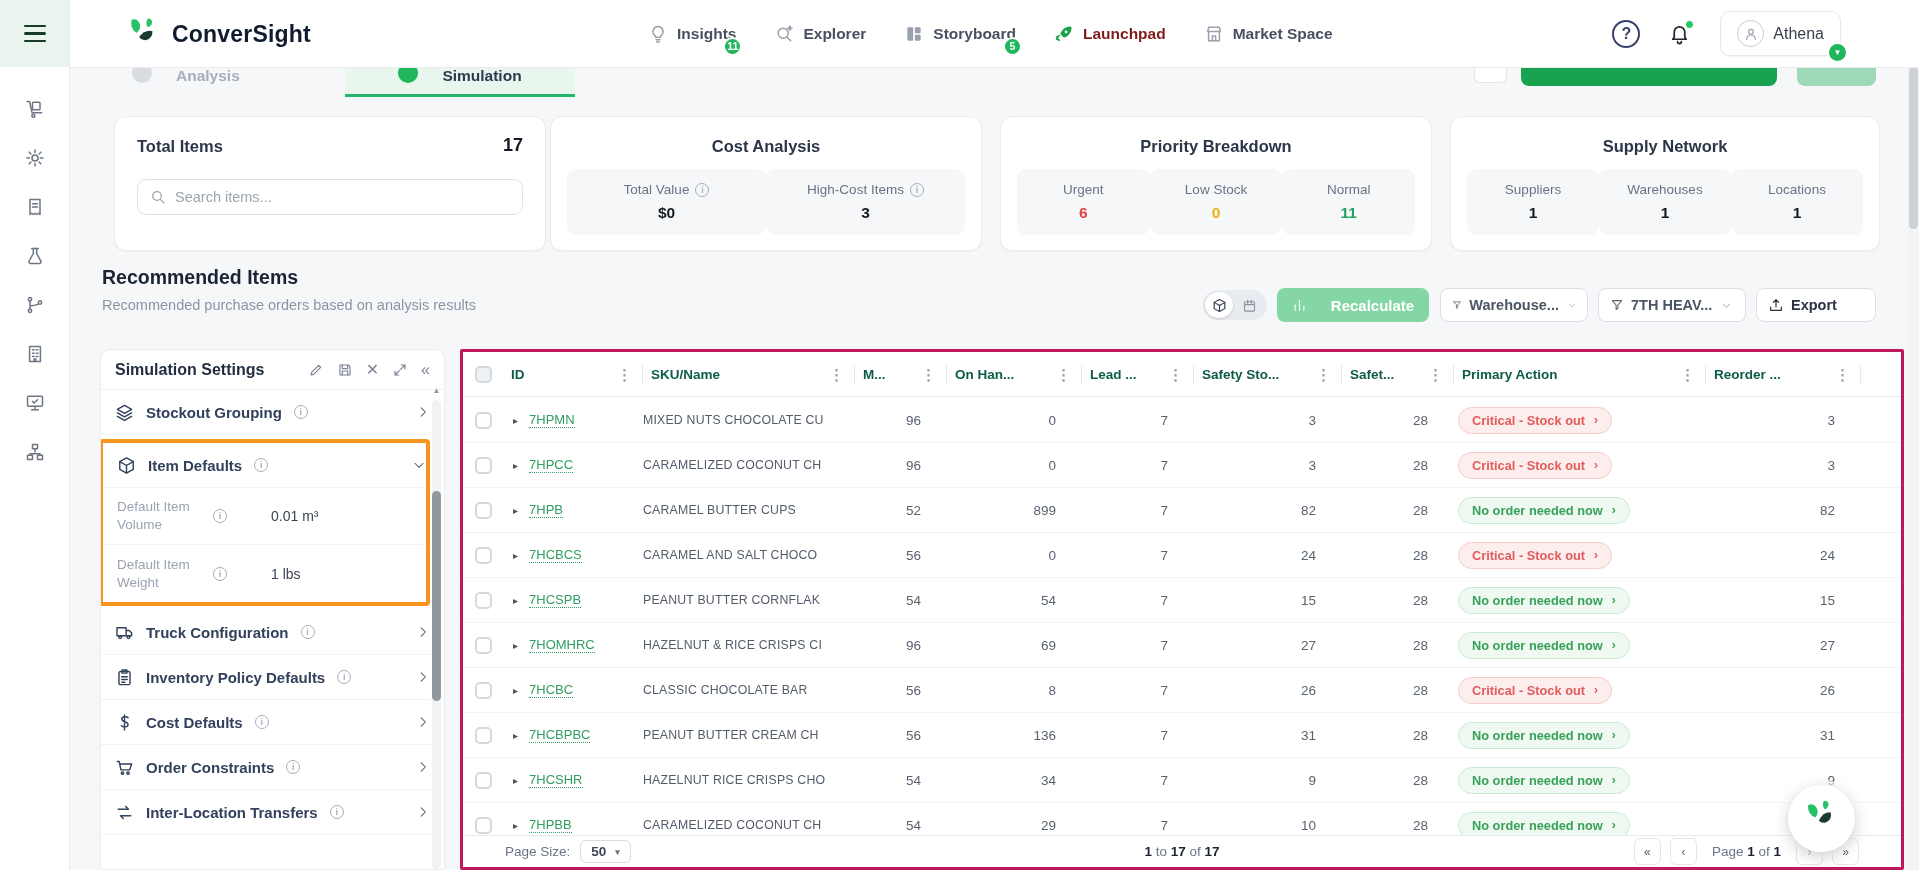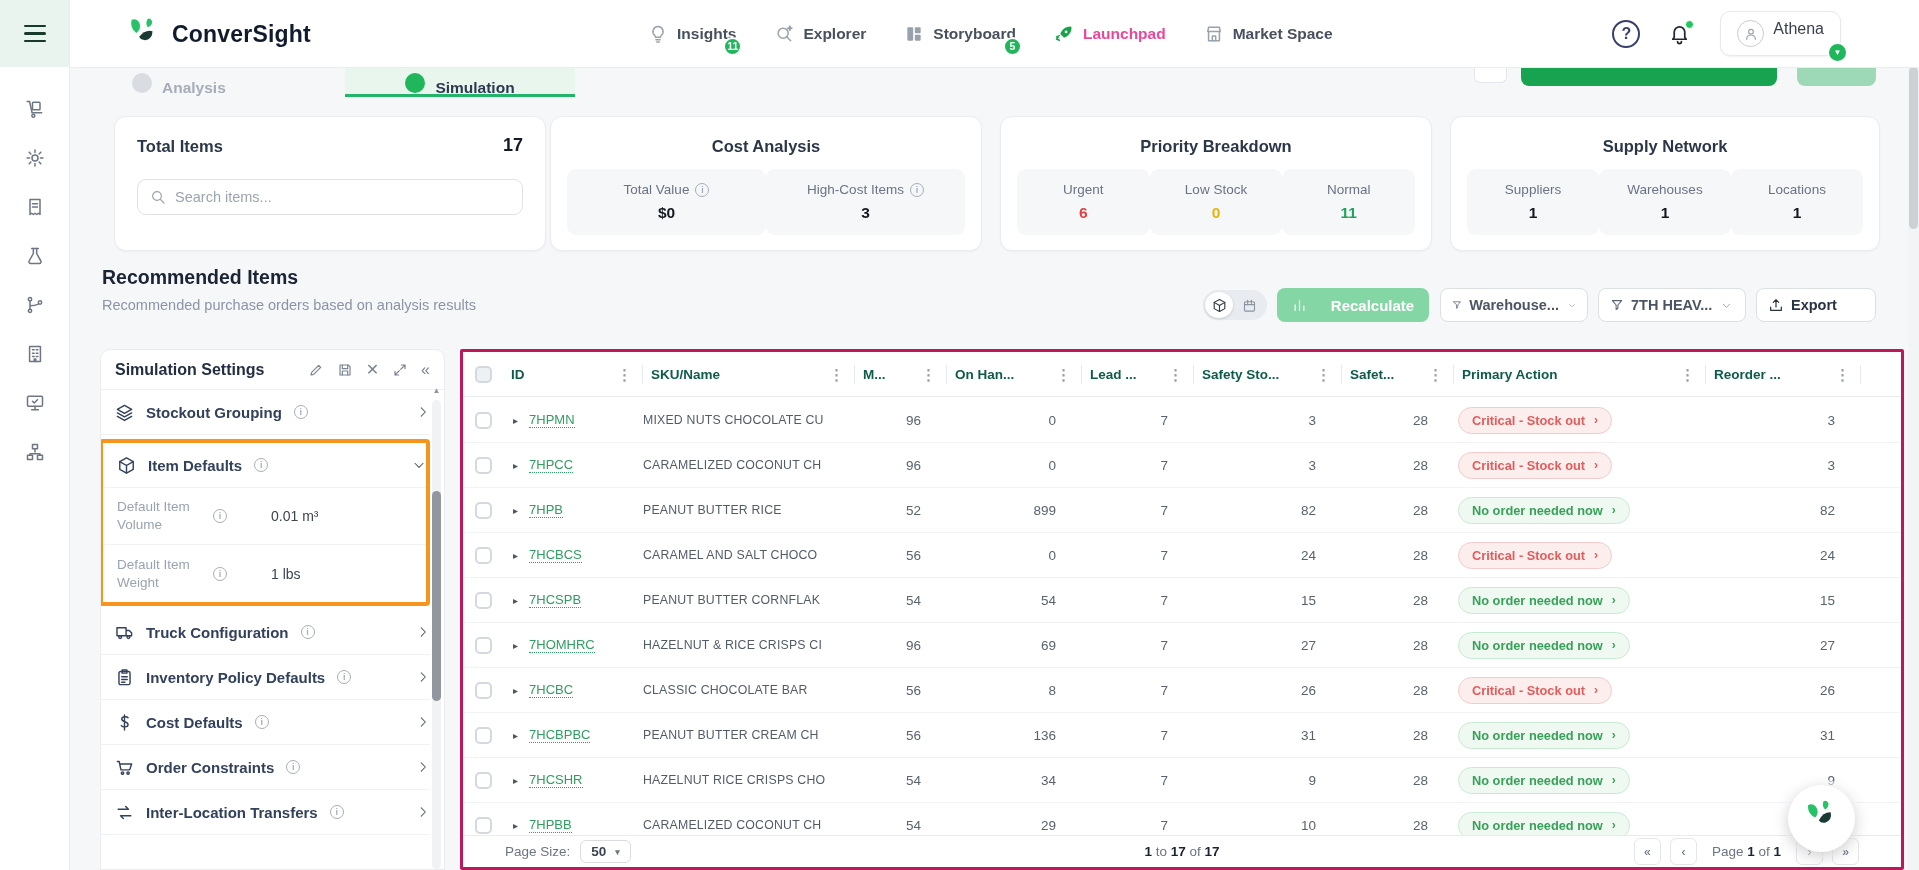--- a/index.html
+++ b/index.html
@@ -18,37 +18,37 @@
   #rail .icons .ic{width:20px;height:20px;cursor:pointer}
 
   
   #appheader{position:absolute;left:70px;top:0;right:0;height:67px;background:#fff;box-shadow:0 1px 0 #ececf0;z-index:5}
   #logo{position:absolute;left:54px;top:15px;display:flex;align-items:center;gap:10px}
   #logo .mark{width:38px;height:38px}
   #logo .word{font-size:23px;font-weight:700;color:#101b2d;letter-spacing:.2px}
   #nav{position:absolute;left:578px;top:0;height:100%;display:flex;gap:38px;align-items:center}
   .nav-item{display:flex;gap:9px;align-items:center;color:#48505f;font-weight:600;font-size:15.5px;position:relative;cursor:pointer}
   .nav-item .ic{width:20px;height:20px;color:#9aa1ac}
-  .nav-item.active{color:#ec4899}
+  .nav-item.active{color:#7f1d1d}
   .nav-item.active .ic{color:#17a34a}
   .badge{position:absolute;bottom:-12px;right:-6px;background:#1fb65c;color:#fff;font-size:10.5px;font-weight:700;border-radius:50%;min-width:19px;height:19px;line-height:15px;text-align:center;border:2px solid #fff}
   #hdr-right{position:absolute;right:78px;top:0;height:100%;display:flex;gap:28px;align-items:center}
   .help{width:28px;height:28px;border-radius:50%;border:2.4px solid #38406b;color:#38406b;font-weight:800;font-size:16px;display:flex;align-items:center;justify-content:center;cursor:pointer}
   .bellwrap{position:relative;width:24px;height:24px;color:#1f2733;cursor:pointer}
   .belldot{position:absolute;top:-2px;right:-2px;width:9px;height:9px;background:#22c55e;border-radius:50%;border:1.5px solid #fff}
-  .userpill{display:flex;align-items:flex-start;gap:9px;border:1px solid #e7e9ee;border-radius:10px;padding:8px 16px;position:relative;box-shadow:0 1px 2px rgba(0,0,0,.05);cursor:pointer;background:#fff}
+  .userpill{display:flex;align-items:center;gap:9px;border:1px solid #e7e9ee;border-radius:10px;padding:8px 16px;position:relative;box-shadow:0 1px 2px rgba(0,0,0,.05);cursor:pointer;background:#fff}
   .avatar{width:27px;height:27px;border-radius:50%;border:1.5px solid #c6ccd5;color:#9aa2ae;display:flex;align-items:center;justify-content:center}
   .avatar .ic{width:16px;height:16px}
   .username{font-size:16px;color:#39414f}
   .usercaret{position:absolute;bottom:-8px;right:-8px;width:21px;height:21px;border-radius:50%;background:#1fb65c;border:2px solid #fff;color:#fff;font-size:8px;display:flex;align-items:center;justify-content:center}
 
   
   #content{position:absolute;left:70px;top:67px;right:0;bottom:0;background:#f6f7f9;overflow:hidden}
 
-  .tab{position:absolute;top:0;height:30px;display:flex;align-items:flex-end;gap:10px;font-weight:600;font-size:15.5px;cursor:pointer}
+  .tab{position:absolute;top:0;height:30px;display:flex;align-items:flex-start;gap:24px;font-weight:600;font-size:15.5px;cursor:pointer}
   #tab-analysis{left:62px;color:#a6adb8}
   #tab-sim{left:275px;width:230px;justify-content:center;background:#e9f6ee;color:#2c3950;border-radius:0 0 2px 2px}
   .tabdot{width:20px;height:20px;border-radius:50%;transform:translateY(-4px)}
   #tab-analysis .tabdot{background:#d9dde2}
   #tab-sim .tabdot{background:#1fb65c}
   #tab-underline{position:absolute;left:275px;top:27px;width:230px;height:3px;background:#21b46a}
   #sl-white{position:absolute;left:1404px;top:0;width:33px;height:16px;background:#fff;border:1px solid #e3e6ea;border-top:none;border-radius:0 0 6px 6px}
   #sl-green{position:absolute;left:1451px;top:0;width:256px;height:19px;background:#18a351;border-radius:0 0 8px 8px;cursor:pointer}
   #sl-light{position:absolute;left:1727px;top:0;width:79px;height:19px;background:#9dd9b6;border-radius:0 0 8px 8px;cursor:pointer}
 
@@ -705,21 +705,21 @@
        <div></div>
      </div>
         <div class="trow tgrid">
        <div class="c-cb">
             <span class="cb"></span>
           </div>
        <div class="c-id">
          <span class="exp">▸</span>
          <a class="idlink">7HPB</a>
        </div>
-       <div class="c-name">PEANUT BUTTER RICE</div>
+       <div class="c-name">CARAMEL BUTTER CUPS</div>
        <div class="c-num">52</div>
        <div class="c-num">899</div>
        <div class="c-num">7</div>
        <div class="c-num">82</div>
        <div class="c-num">28</div>
        <div class="c-act"><span class="pill ok">
          <span>No order needed now</span>
               <span class="chev">›</span>
             </span></div>
        <div class="c-num">82</div>

